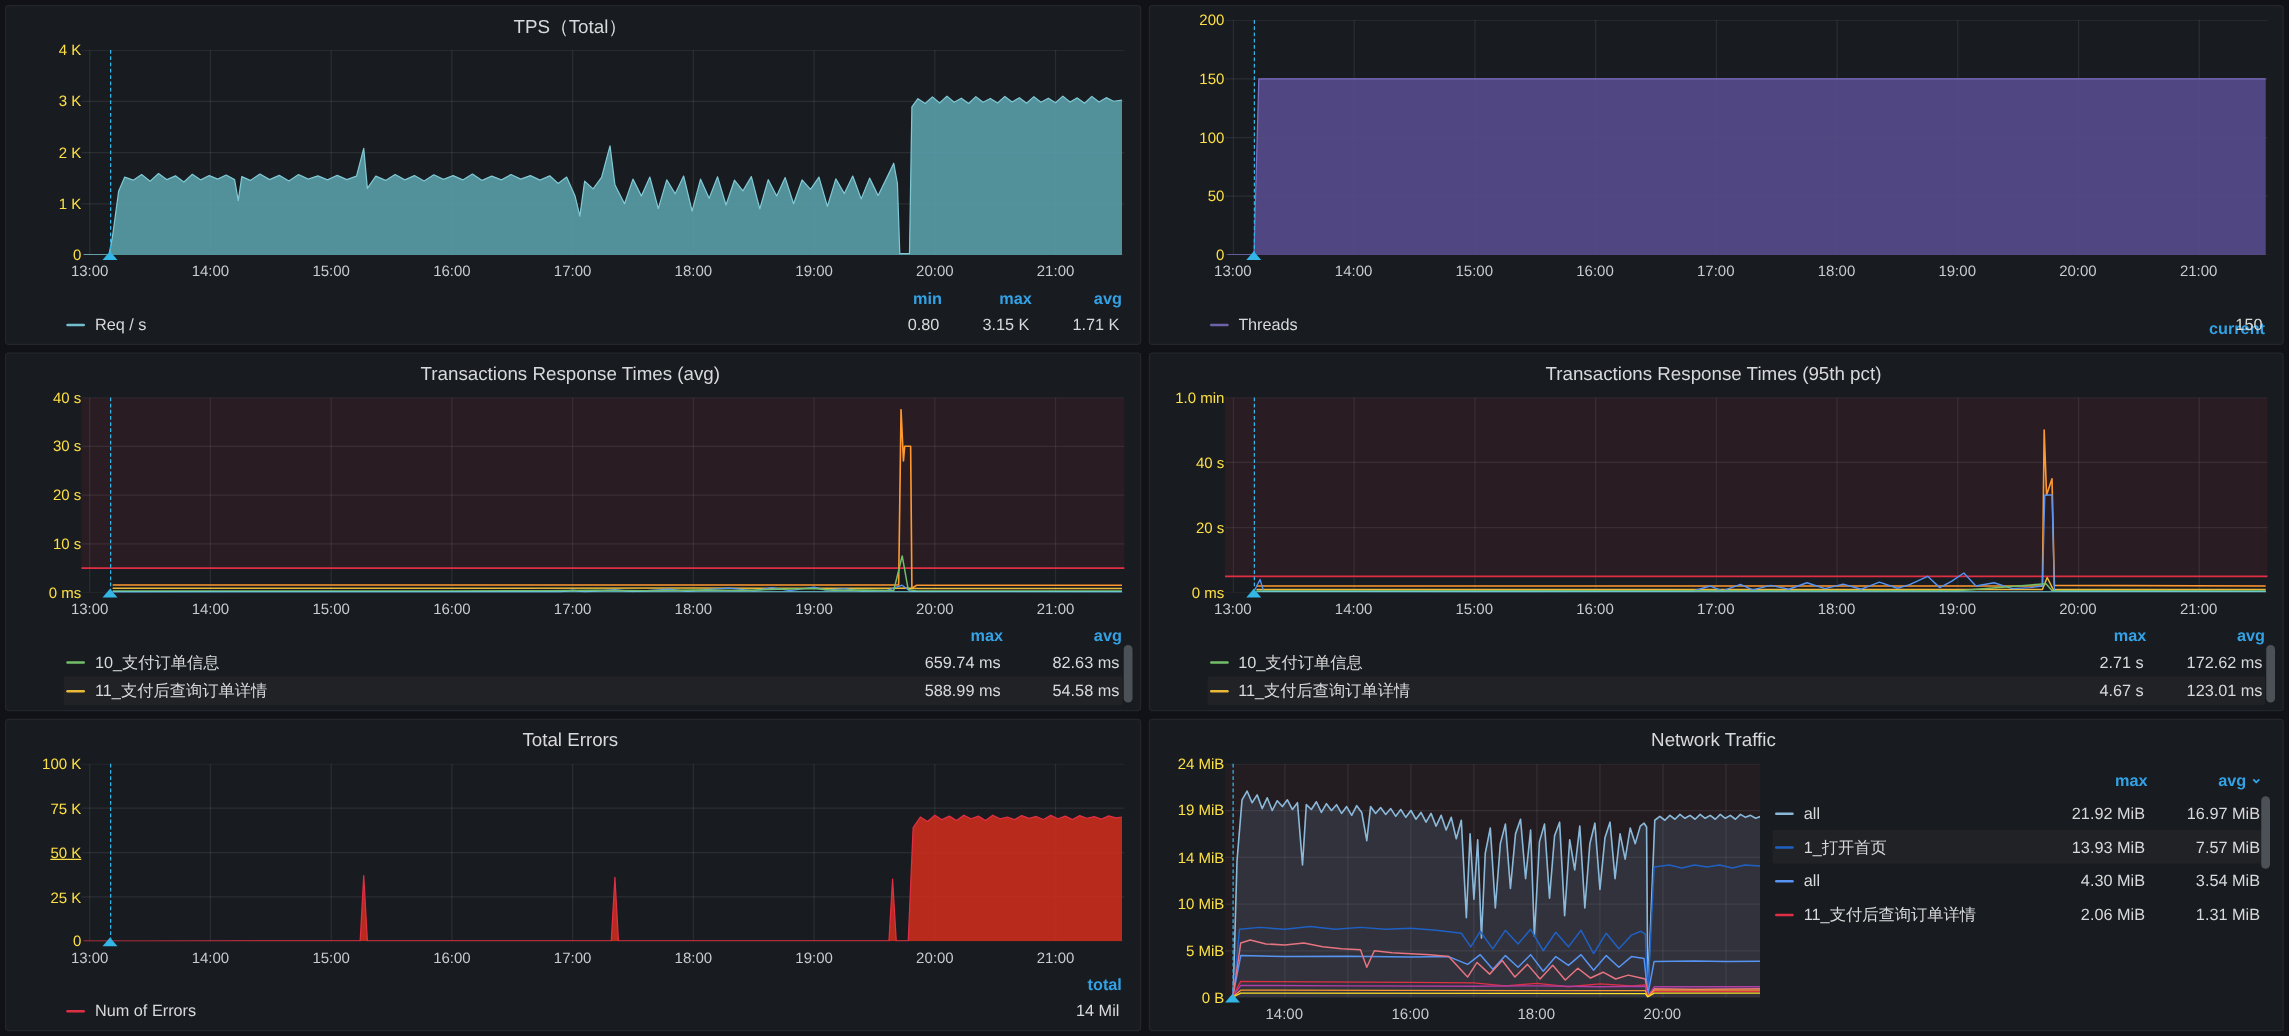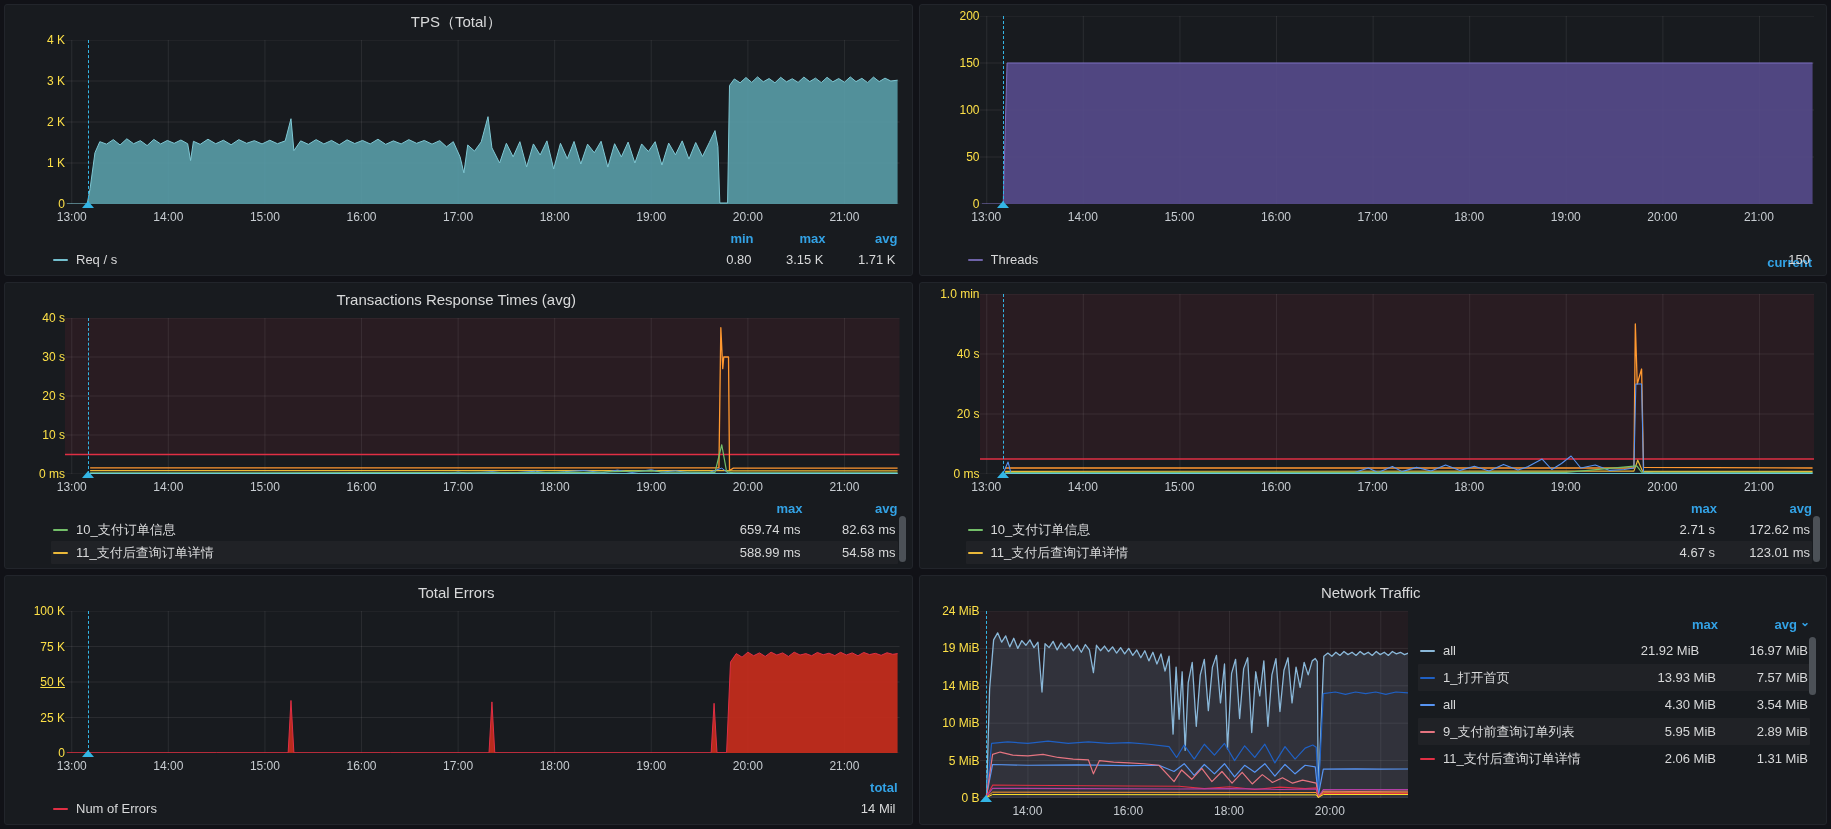--- a/index.html
+++ b/index.html
@@ -231,20 +231,21 @@
             <span class="llabel">11_支付后查询订单详情</span>
             <span class="lspacer"></span>
             <span class="lval" style="width: 95px;">588.99 ms</span>
             <span class="lval" style="width: 95px;">54.58 ms</span>
           </div>
           <div class="sthumb" style="right: -6px; top: 18px; height: 46px;"></div>
         </div>
       </div>
     </div>
     <div class="panel">
+      <div class="panel-title">Transactions Response Times (95th pct)</div>
       <div class="content">
         <div class="chart-col">
           <div class="chart-row">
             <div class="ygutter">
               <div class="ylab" style="top: 100%;">0 ms</div>
               <div class="ylab" style="top: 66.6667%;">20 s</div>
               <div class="ylab" style="top: 33.3333%;">40 s</div>
               <div class="ylab" style="top: 0%;">1.0 min</div>
             </div>
             <div class="plot">
@@ -422,44 +423,37 @@
         </div>
         <div class="legend right">
           <div class="lhead">
             <span class="lcolh" style="width: 92px;"><span>max</span></span>
             <span class="lcolh" style="width: 92px;"><span>avg</span><span class="chev"></span></span>
           </div>
           <div class="lrow">
             <span class="dash-line" style="background: rgb(138, 184, 217);"></span>
             <span class="llabel">all</span>
             <span class="lspacer"></span>
-            <span class="lval" style="width: 92px; text-align: center;">21.92 MiB</span>
+            <span class="lval" style="width: 92px;">21.92 MiB</span>
             <span class="lval" style="width: 92px;">16.97 MiB</span>
           </div>
           <div class="lrow alt">
             <span class="dash-line" style="background: rgb(31, 96, 196);"></span>
             <span class="llabel">1_打开首页</span>
             <span class="lspacer"></span>
             <span class="lval" style="width: 92px;">13.93 MiB</span>
             <span class="lval" style="width: 92px;">7.57 MiB</span>
           </div>
           <div class="lrow">
             <span class="dash-line" style="background: rgb(87, 148, 242);"></span>
             <span class="llabel">all</span>
             <span class="lspacer"></span>
             <span class="lval" style="width: 92px;">4.30 MiB</span>
             <span class="lval" style="width: 92px;">3.54 MiB</span>
           </div>
-          <div class="lrow alt">
-            <span class="dash-line" style="background: rgb(229, 116, 128);"></span>
-            <span class="llabel">9_支付前查询订单列表</span>
-            <span class="lspacer"></span>
-            <span class="lval" style="width: 92px;">5.95 MiB</span>
-            <span class="lval" style="width: 92px;">2.89 MiB</span>
-          </div>
           <div class="lrow">
             <span class="dash-line" style="background: rgb(224, 47, 68);"></span>
             <span class="llabel">11_支付后查询订单详情</span>
             <span class="lspacer"></span>
             <span class="lval" style="width: 92px;">2.06 MiB</span>
             <span class="lval" style="width: 92px;">1.31 MiB</span>
           </div>
           <div class="sthumb" style="right: -2px; top: 26px; height: 58px;"></div>
         </div>
       </div>

